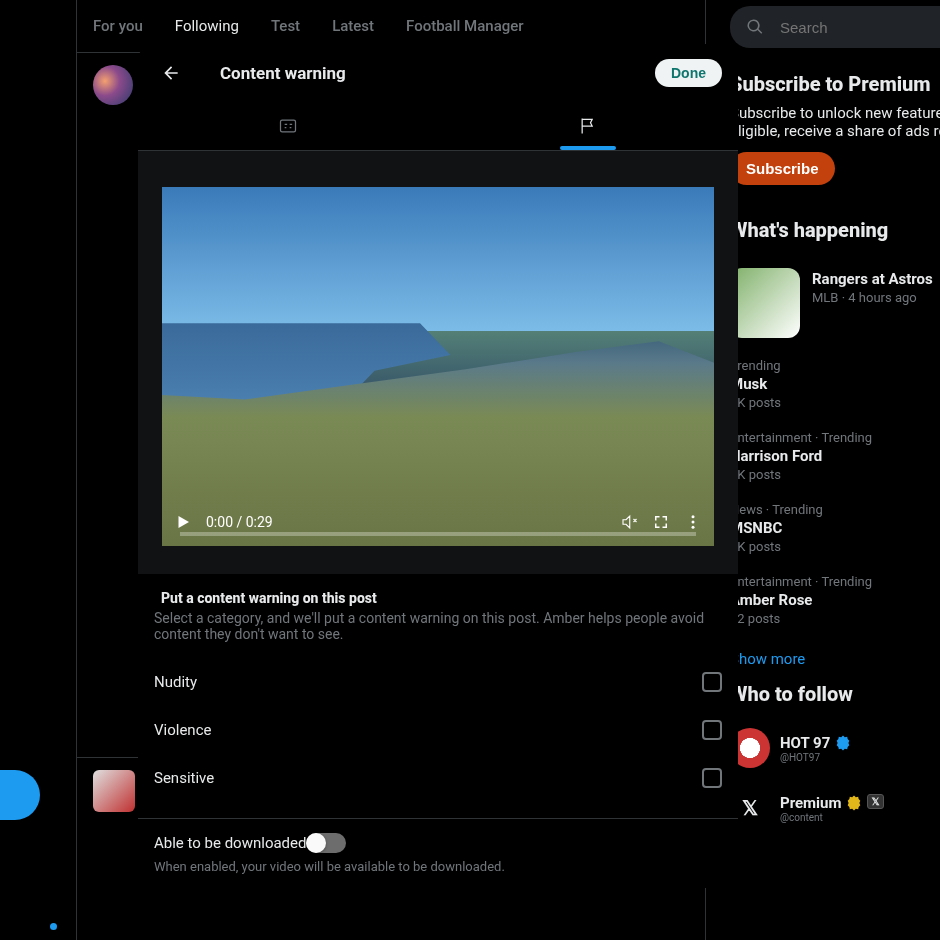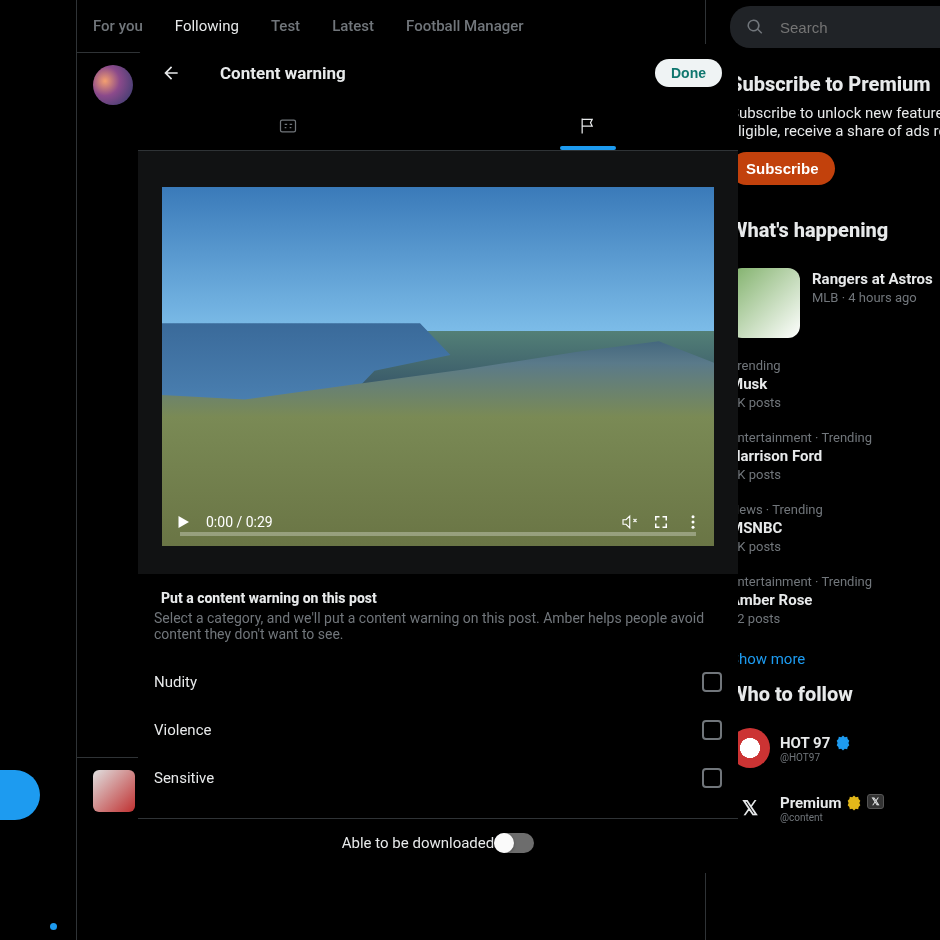--- a/index.html
+++ b/index.html
@@ -416,21 +416,21 @@
       border-radius: 4px;
       cursor: pointer;
     }
     .download-section {
       border-top: 1px solid #2f3336;
       padding: 14px 16px;
     }
     .download-row {
       display: flex;
       align-items: center;
-      justify-content: center;
+      justify-content: flex-start;
       margin-bottom: 6px;
     }
     .download-title {
       font-size: 15px;
     }
     .toggle {
       width: 40px;
       height: 20px;
       background: #6d6d6d;
       border-radius: 10px;
@@ -618,14 +618,15 @@
     <div class="cw-option">
       <span>Sensitive</span>
       <div class="checkbox"></div>
     </div>
   </div>
   <div class="download-section">
     <div class="download-row">
       <span class="download-title">Able to be downloaded</span>
       <div class="toggle"></div>
     </div>
+    <div class="download-desc">When enabled, your video will be available to be downloaded.</div>
   </div>
 </div>
 
 </body></html>

